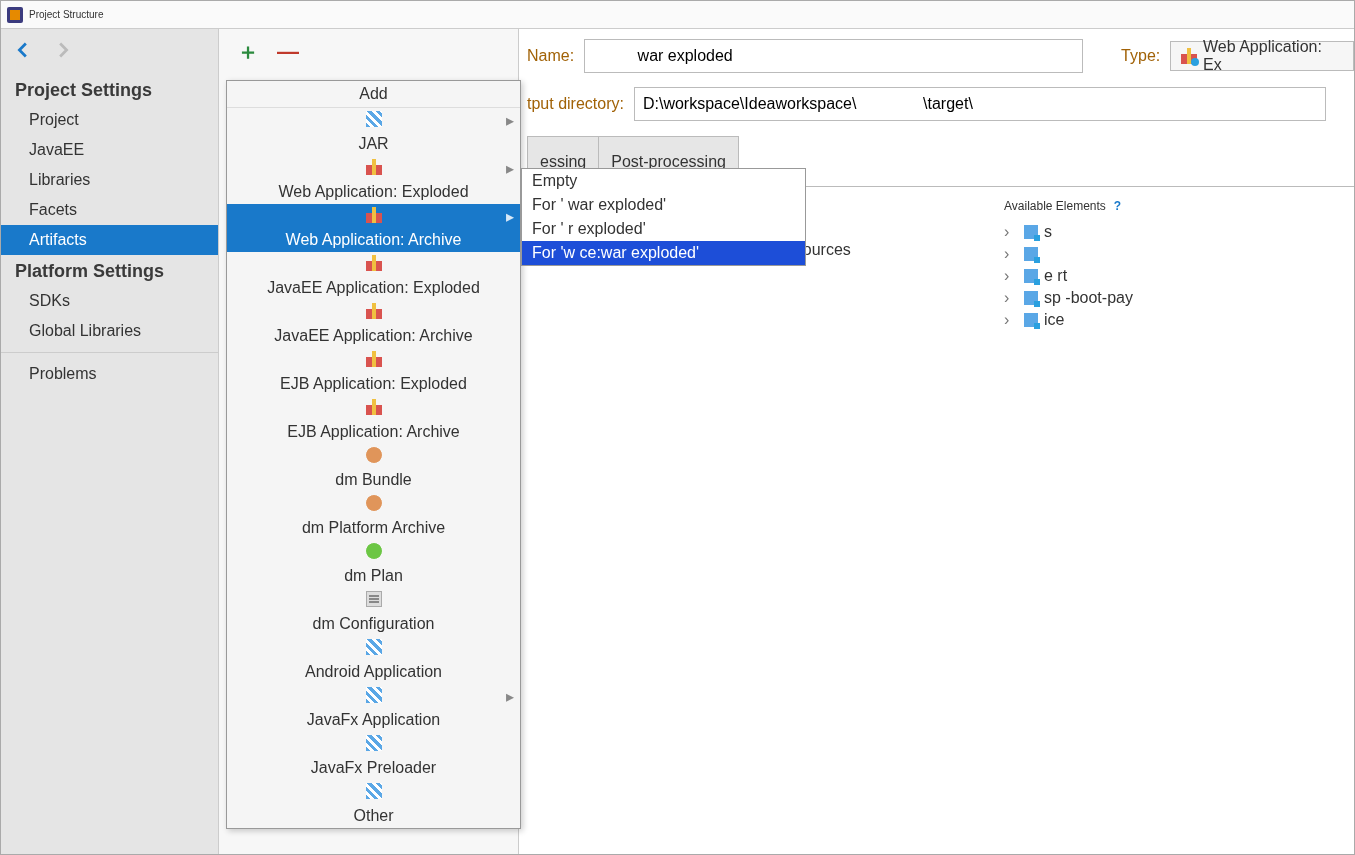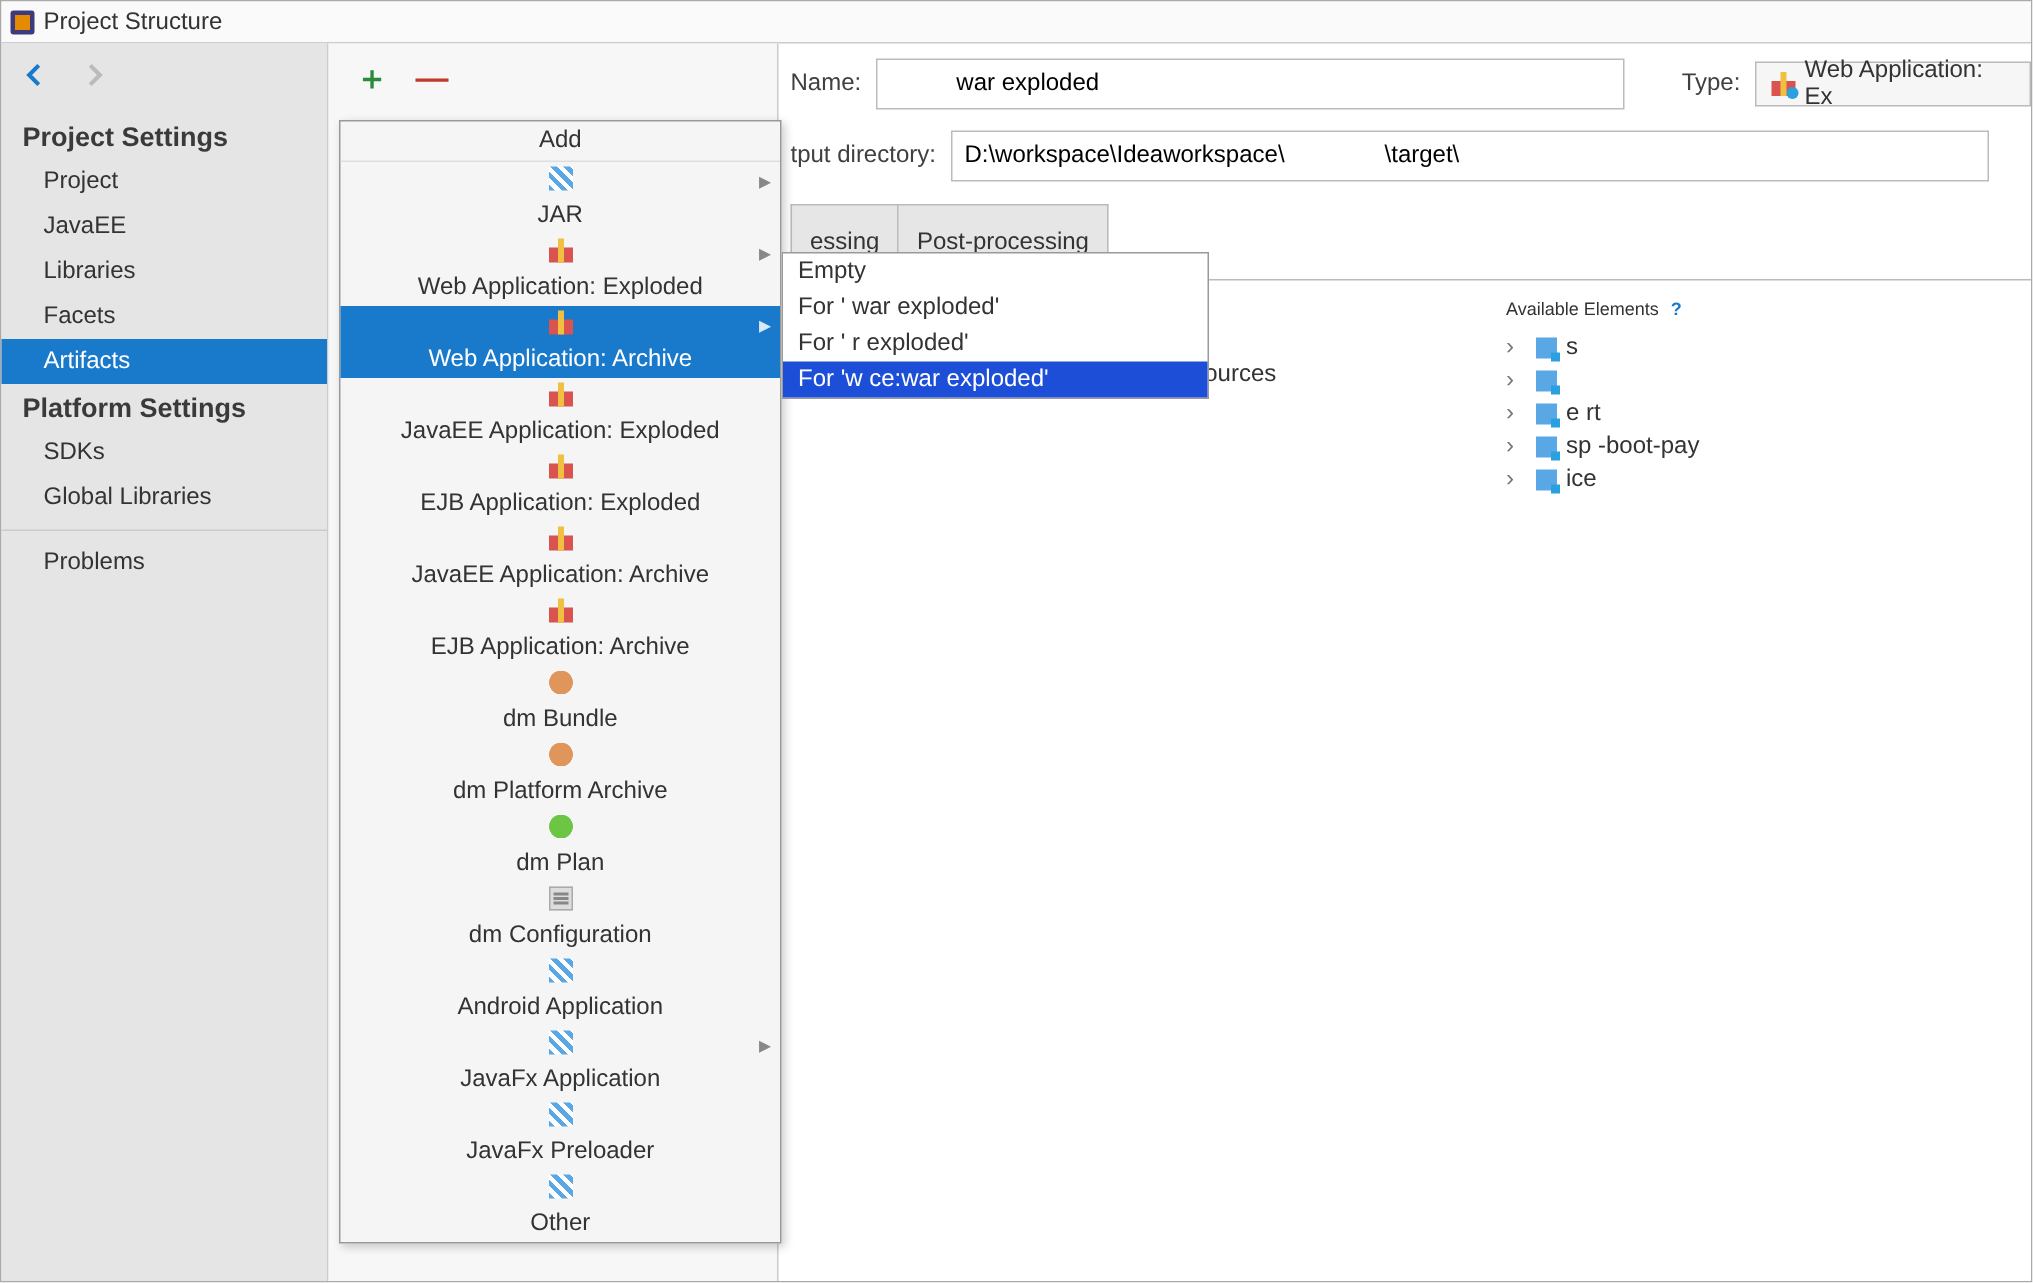--- a/index.html
+++ b/index.html
@@ -1,36 +1,36 @@
 <!DOCTYPE html>
 <html><head>
 <meta charset="utf-8">
 <style>
   * { box-sizing: border-box; margin: 0; padding: 0; }
   html, body { width: 1355px; height: 855px; font-family: "Segoe UI", Arial, sans-serif; font-size: 15px; color: #333; background: #fff; overflow: hidden; }
   .root { display: flex; flex-direction: column; width: 100%; height: 100%; border: 1px solid #aaa; }
-  .titlebar { height: 28px; display: flex; align-items: center; padding: 2px 6px; border-bottom: 1px solid #ccc; background: #fafafa; font-size: 16px; }
+  .titlebar { height: 28px; display: flex; align-items: center; padding: 2px 6px; border-bottom: 1px solid #ccc; background: #fafafa; font-size: 10px; }
   .titlebar .app-icon { width: 16px; height: 16px; background: #3b3b7e; display: inline-block; margin-right: 6px; border-radius: 2px; position: relative; }
   .titlebar .app-icon::after { content: ""; position: absolute; left: 3px; top: 3px; width: 10px; height: 10px; background: #e68a00; }
   .body { flex: 1; display: flex; min-height: 0; }
   
   .sidebar { width: 218px; background: #e5e5e5; border-right: 1px solid #ccc; display: flex; flex-direction: column; }
   .nav-arrows { display: flex; gap: 16px; padding: 10px 12px; }
   .nav-arrows svg { width: 22px; height: 22px; }
   .side-heading { font-weight: 700; font-size: 18px; color: #3a3a3a; padding: 6px 14px 4px; }
   .side-item { padding: 6px 14px 6px 28px; font-size: 16px; color: #333; cursor: default; }
   .side-item.selected { background: #1979ca; color: #fff; }
   .side-divider { border-top: 1px solid #ccc; margin: 6px 0; }
   
   .middle { width: 300px; background: #f7f7f7; border-right: 1px solid #ccc; position: relative; }
   .tb { display: flex; align-items: center; gap: 18px; padding: 8px 18px; }
   
   .content { flex: 1; display: flex; flex-direction: column; min-width: 0; }
   .form-row { display: flex; align-items: center; gap: 10px; padding: 10px 0 4px 8px; font-size: 16px; }
-  .form-row .lbl { color: #404040; }
+  .form-row .lbl { color: #a16207; }
   .form-row input[type=text] { height: 34px; border: 1px solid #bbb; padding: 0 8px; font-size: 16px; }
   .name-input { width: 506px; }
   .type-btn { display: inline-flex; align-items: center; gap: 6px; border: 1px solid #bbb; height: 30px; padding: 0 10px; background: #f6f6f6; font-size: 16px; }
   .gift-icon { display:inline-block; width:16px; height:16px; position:relative; }
   .gift-icon::before { content:""; position:absolute; left:0; top:6px; width:16px; height:10px; background:#d9534f; }
   .gift-icon::after { content:""; position:absolute; left:6px; top:0; width:4px; height:16px; background:#f0c040; }
   .gift-icon .badge { position:absolute; right:-2px; bottom:-2px; width:8px; height:8px; background:#2aa0df; border-radius:50%; }
   .out-row { padding-left: 8px; }
   .out-input { width: 692px; }
   .tabs { display: flex; border-bottom: 1px solid #bbb; margin-top: 10px; margin-left: 8px; font-size: 16px; }
@@ -204,25 +204,25 @@
           <span class="ic ic-gift"></span>
           <span>Web Application: Archive</span>
           <span class="sub">▸</span>
         </div>
         <div class="add-item">
           <span class="ic ic-gift"></span>
           <span>JavaEE Application: Exploded</span>
         </div>
         <div class="add-item">
           <span class="ic ic-gift"></span>
+          <span>JavaEE Application: Archive</span>
+        </div>
+        <div class="add-item">
+          <span class="ic ic-gift"></span>
           <span>EJB Application: Exploded</span>
-        </div>
-        <div class="add-item">
-          <span class="ic ic-gift"></span>
-          <span>JavaEE Application: Archive</span>
         </div>
         <div class="add-item">
           <span class="ic ic-gift"></span>
           <span>EJB Application: Archive</span>
         </div>
         <div class="add-item">
           <span class="ic ic-dm"></span>
           <span>dm Bundle</span>
         </div>
         <div class="add-item">

